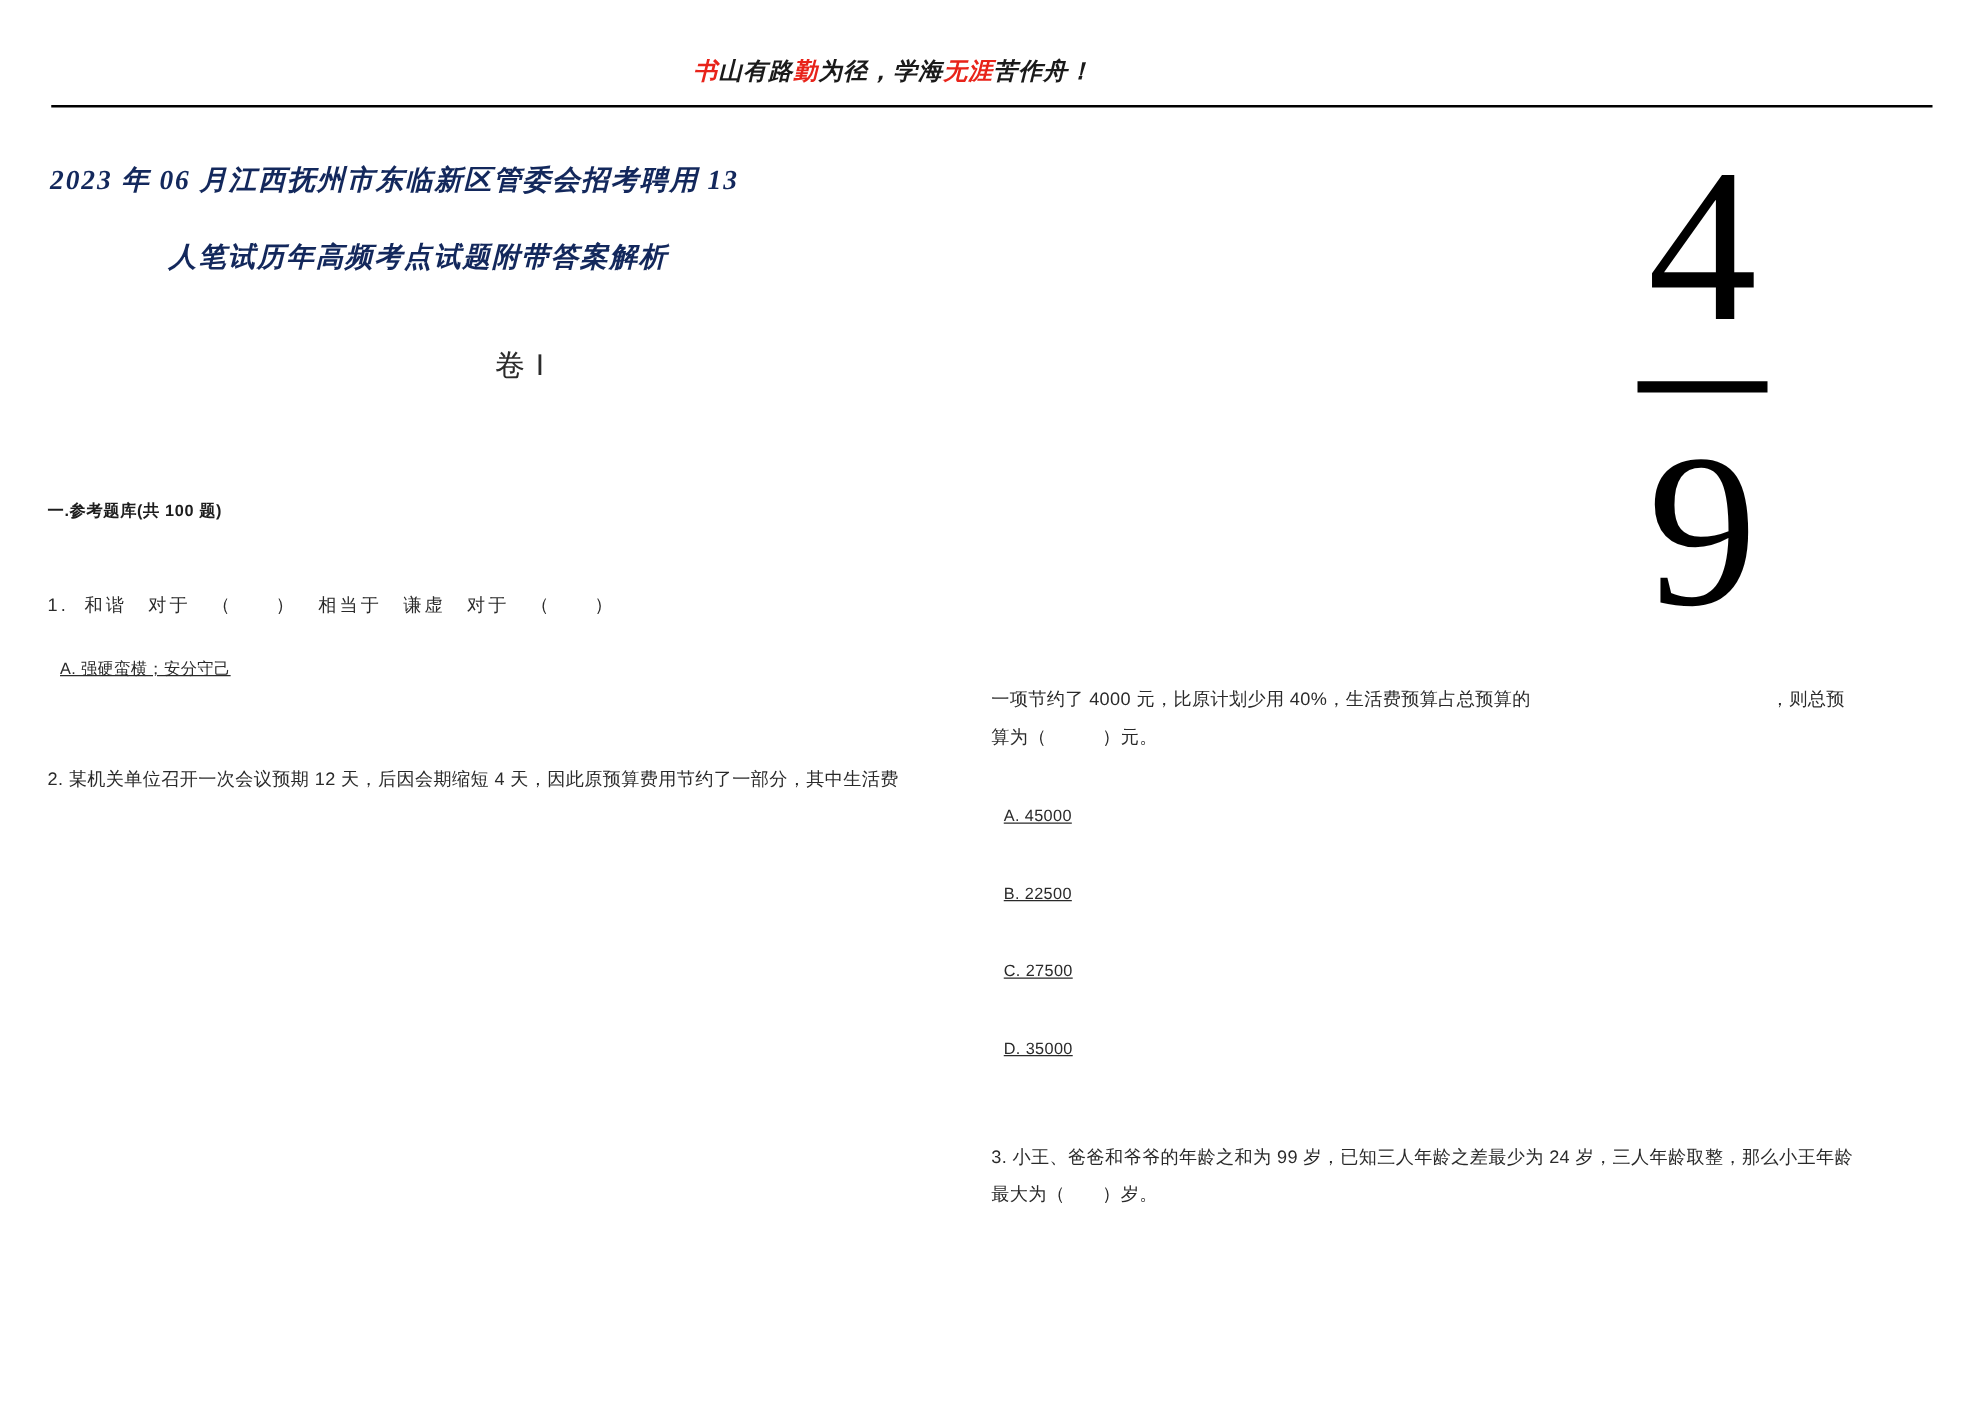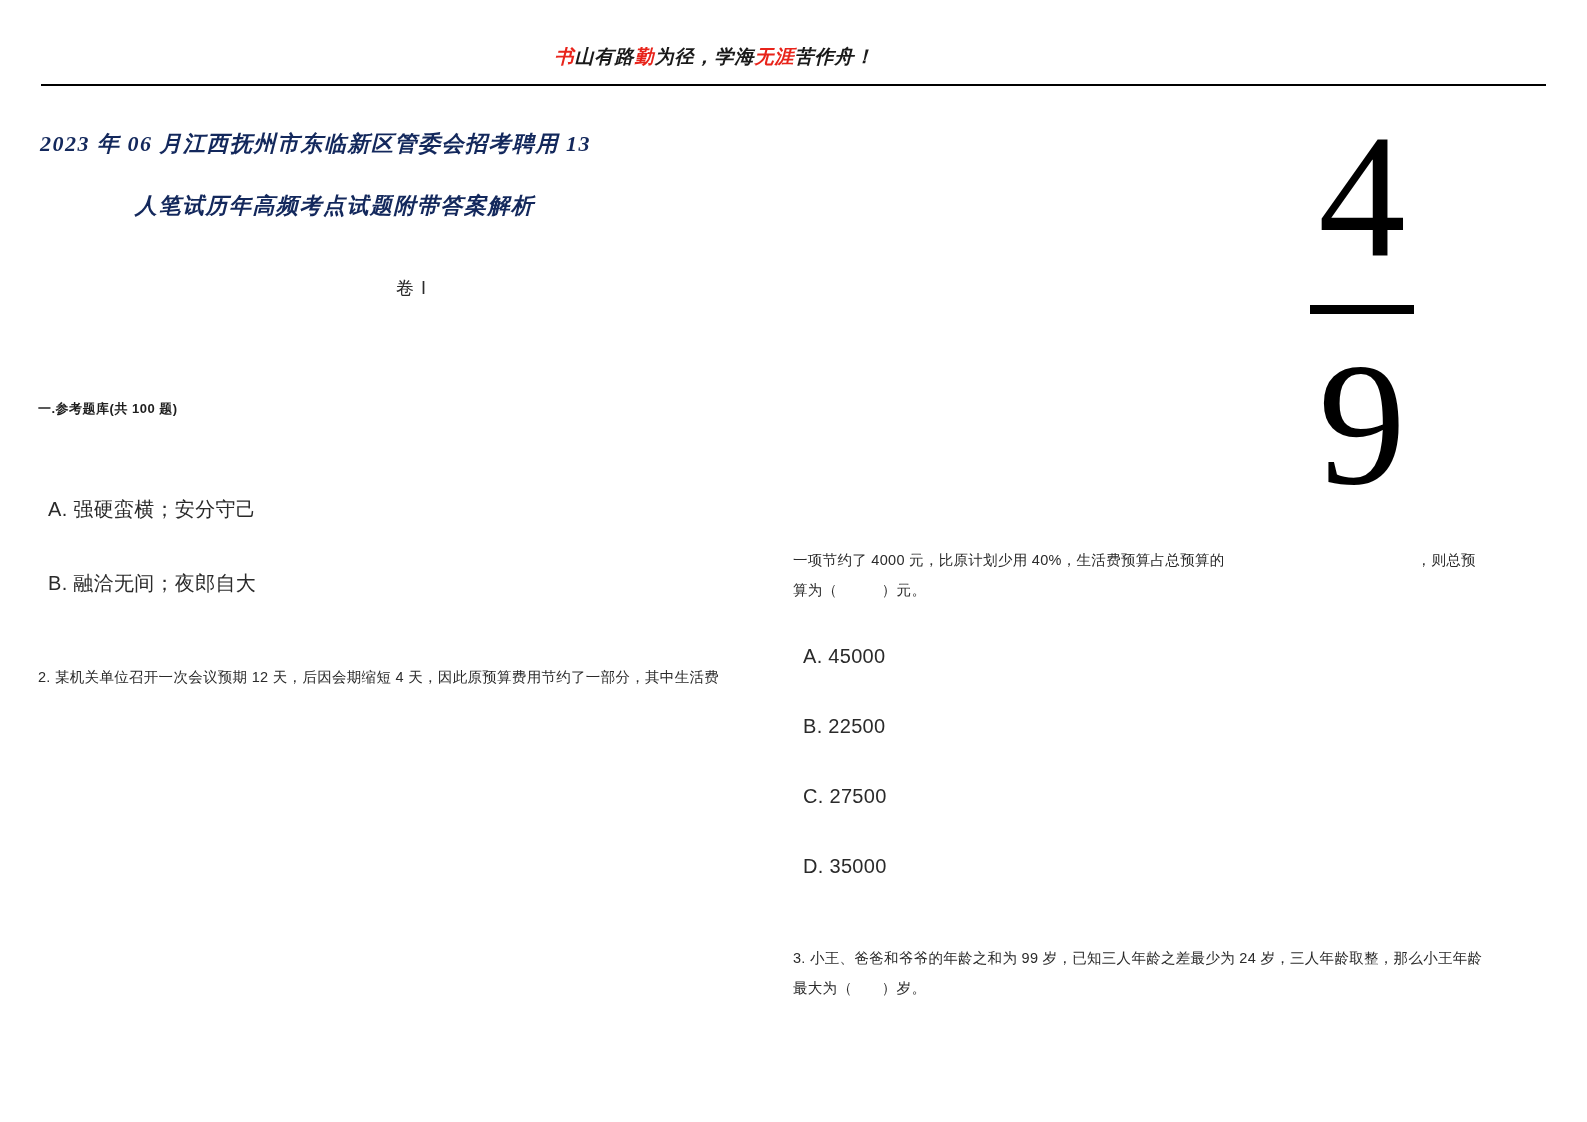--- a/index.html
+++ b/index.html
@@ -82,21 +82,21 @@
     height: 9px;
     background: #000;
     margin: 16px auto 18px auto;
   }
 
   
   .volume-label {
     position: absolute;
     top: 276px;
     left: 396px;
-    font-size: 18px;
+    font-size: 24px;
     color: #2b2b2b;
     letter-spacing: 1px;
   }
 
   
   .section-heading {
     position: absolute;
     top: 400px;
     left: 38px;
     font-size: 13px;
@@ -121,24 +121,25 @@
 
   .q-stem {
     font-size: 14.5px;
     line-height: 30px;
     color: #2a2a2a;
     letter-spacing: 0.3px;
   }
   .q-stem.spaced { letter-spacing: 2.5px; word-spacing: 6px; }
 
   .q-option {
-    font-size: 20px;
+    font-size: 13px;
     color: #2a2a2a;
     letter-spacing: 0.3px;
     padding-left: 10px;
+    text-decoration: underline;
   }
 
   .gap-40 { height: 40px; }
   .gap-26 { height: 26px; }
   .gap-18 { height: 18px; }
 
   .opt-block > div { margin-bottom: 47px; }
   .opt-block-r > div { margin-bottom: 47px; }
 
   .inline-blank {
@@ -165,25 +166,25 @@
   <span class="frac-bar"></span>
   <span class="frac-den">9</span>
 </div>
 
 <div class="volume-label">卷 I</div>
 
 <div class="section-heading">一.参考题库(共 100 题)</div>
 
 <div class="col-left">
 
+  <div class="q-stem spaced">1. 和谐　对于　（　　）　相当于　谦虚　对于　（　　）</div>
   <div class="gap-26"></div>
 
   <div class="opt-block">
     <div class="q-option">A. 强硬蛮横；安分守己</div>
-    <div class="q-option">B. 融洽无间；夜郎自大</div>
   </div>
 
   <div class="gap-18"></div>
   <div class="q-stem">2. 某机关单位召开一次会议预期 12 天，后因会期缩短 4 天，因此原预算费用节约了一部分，其中生活费</div>
 
 </div>
 
 <div class="col-right">
 
   <div class="q-stem">

